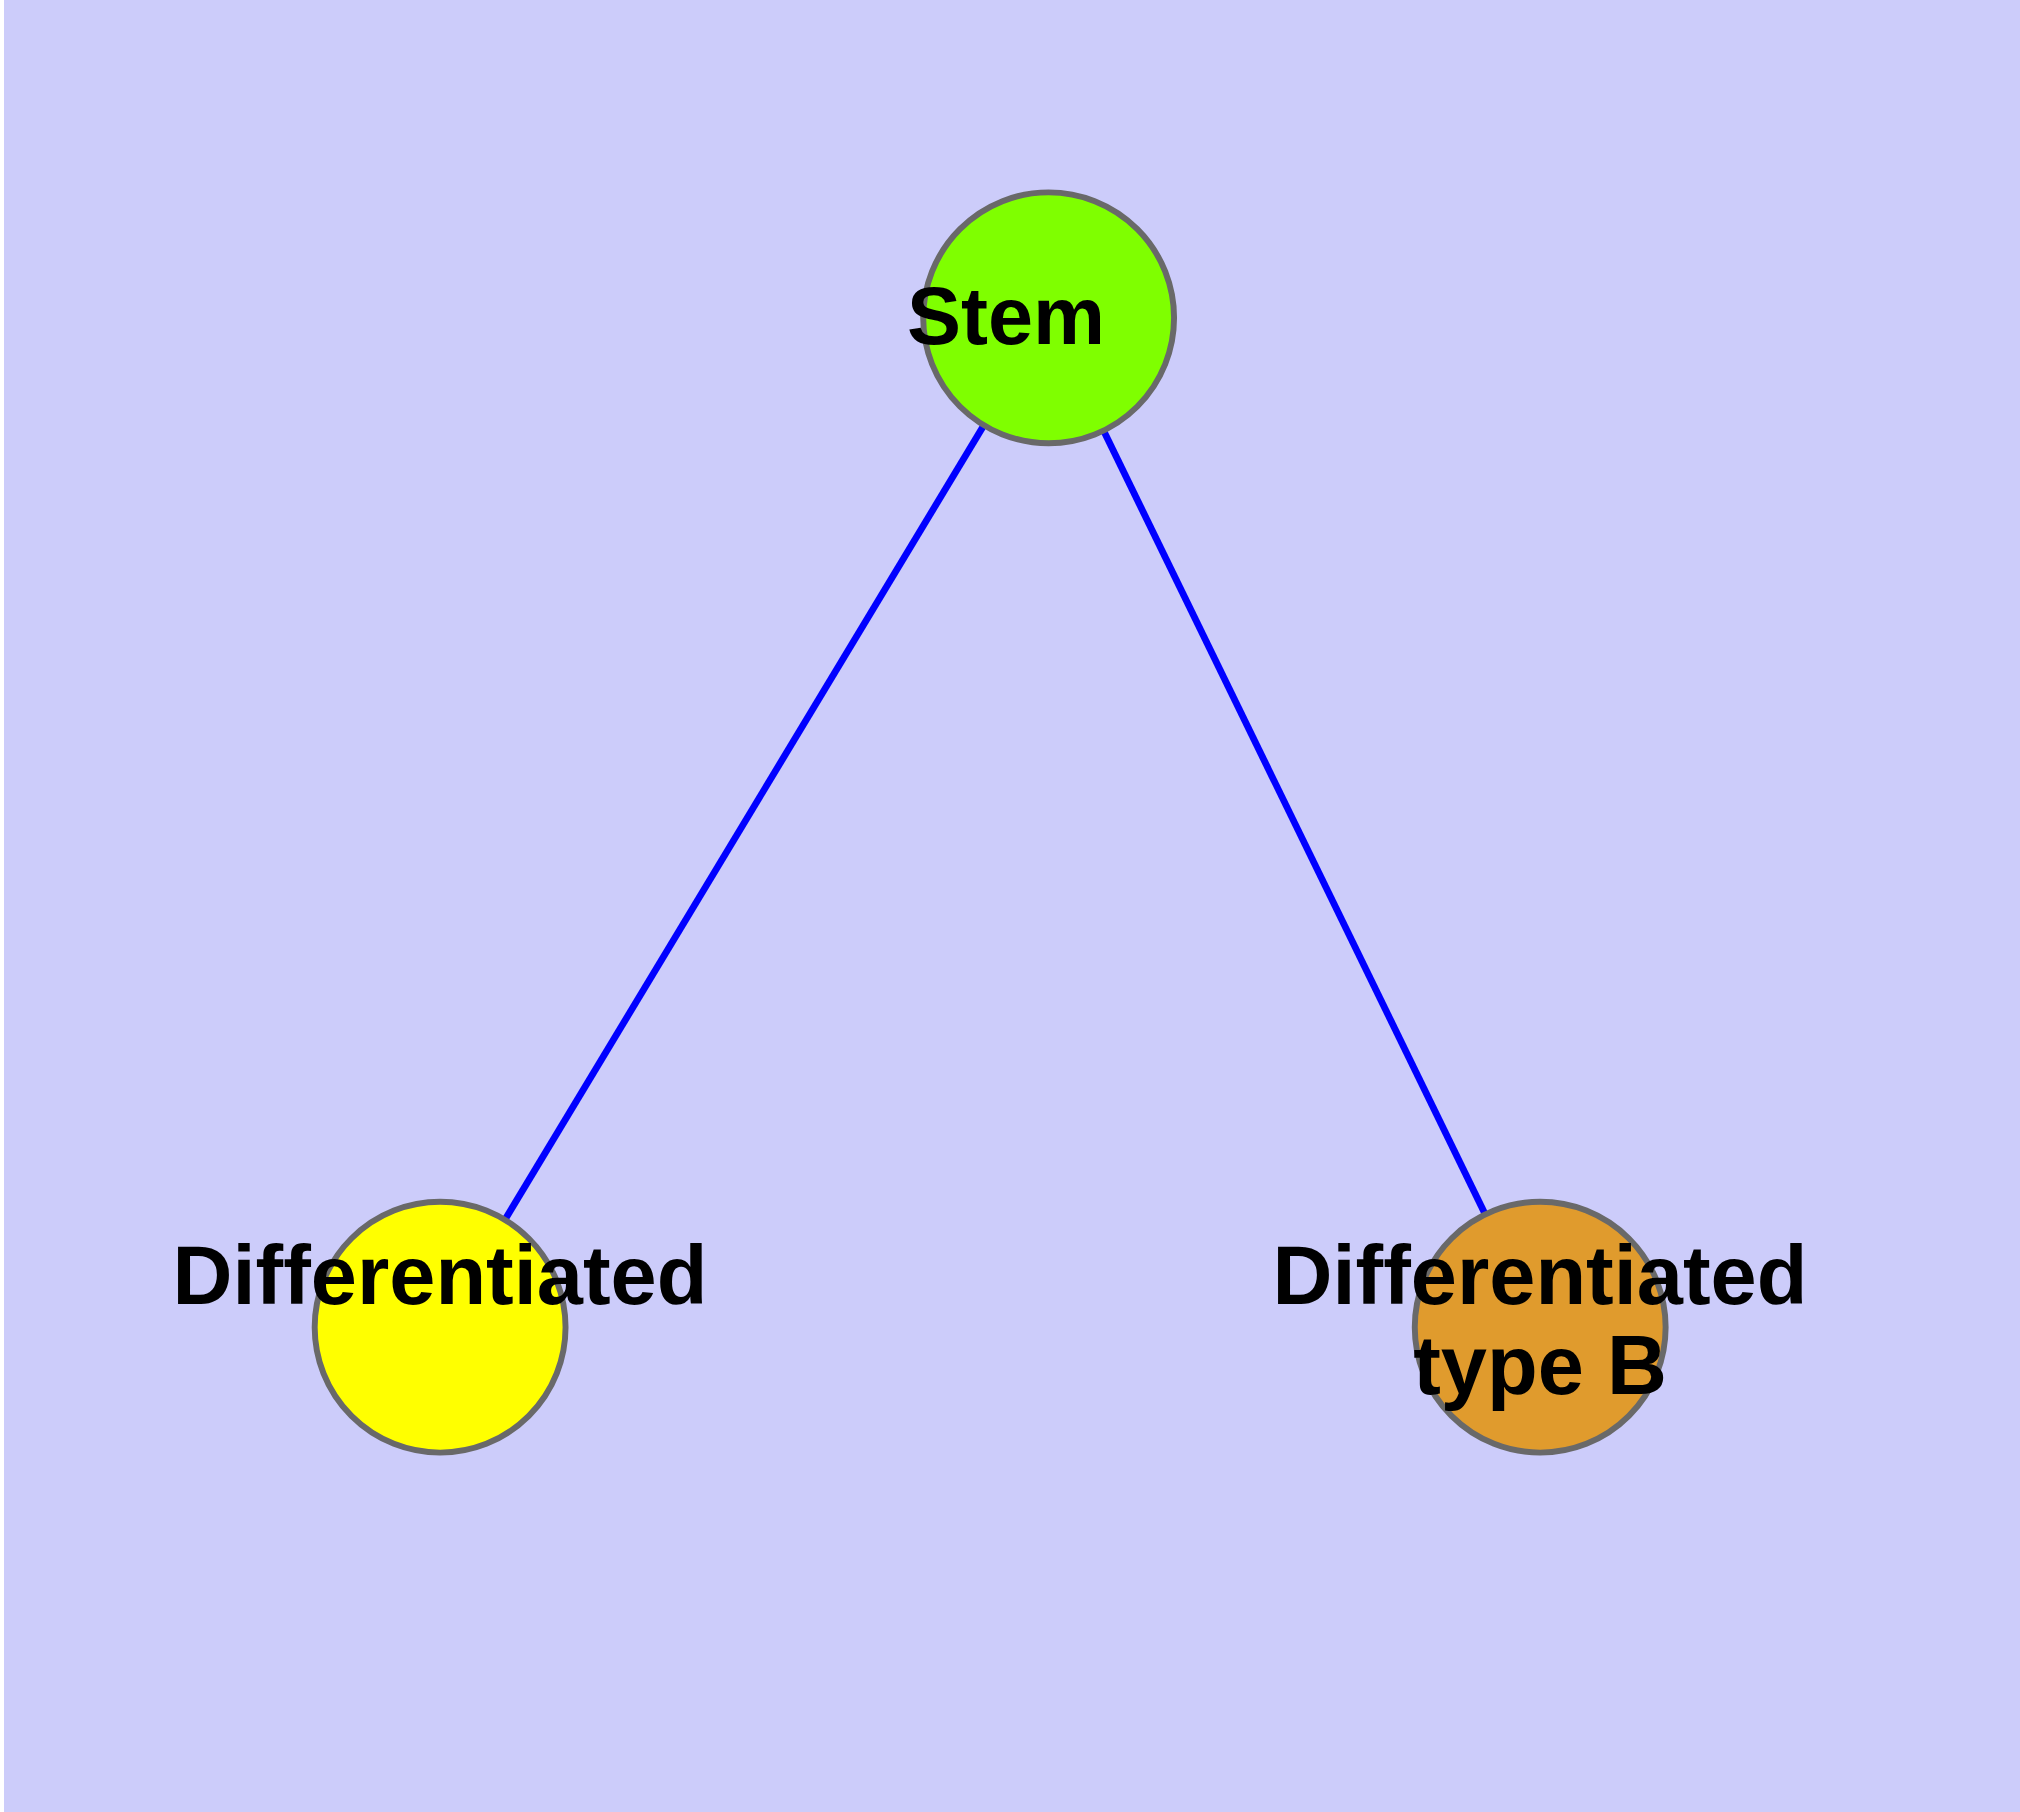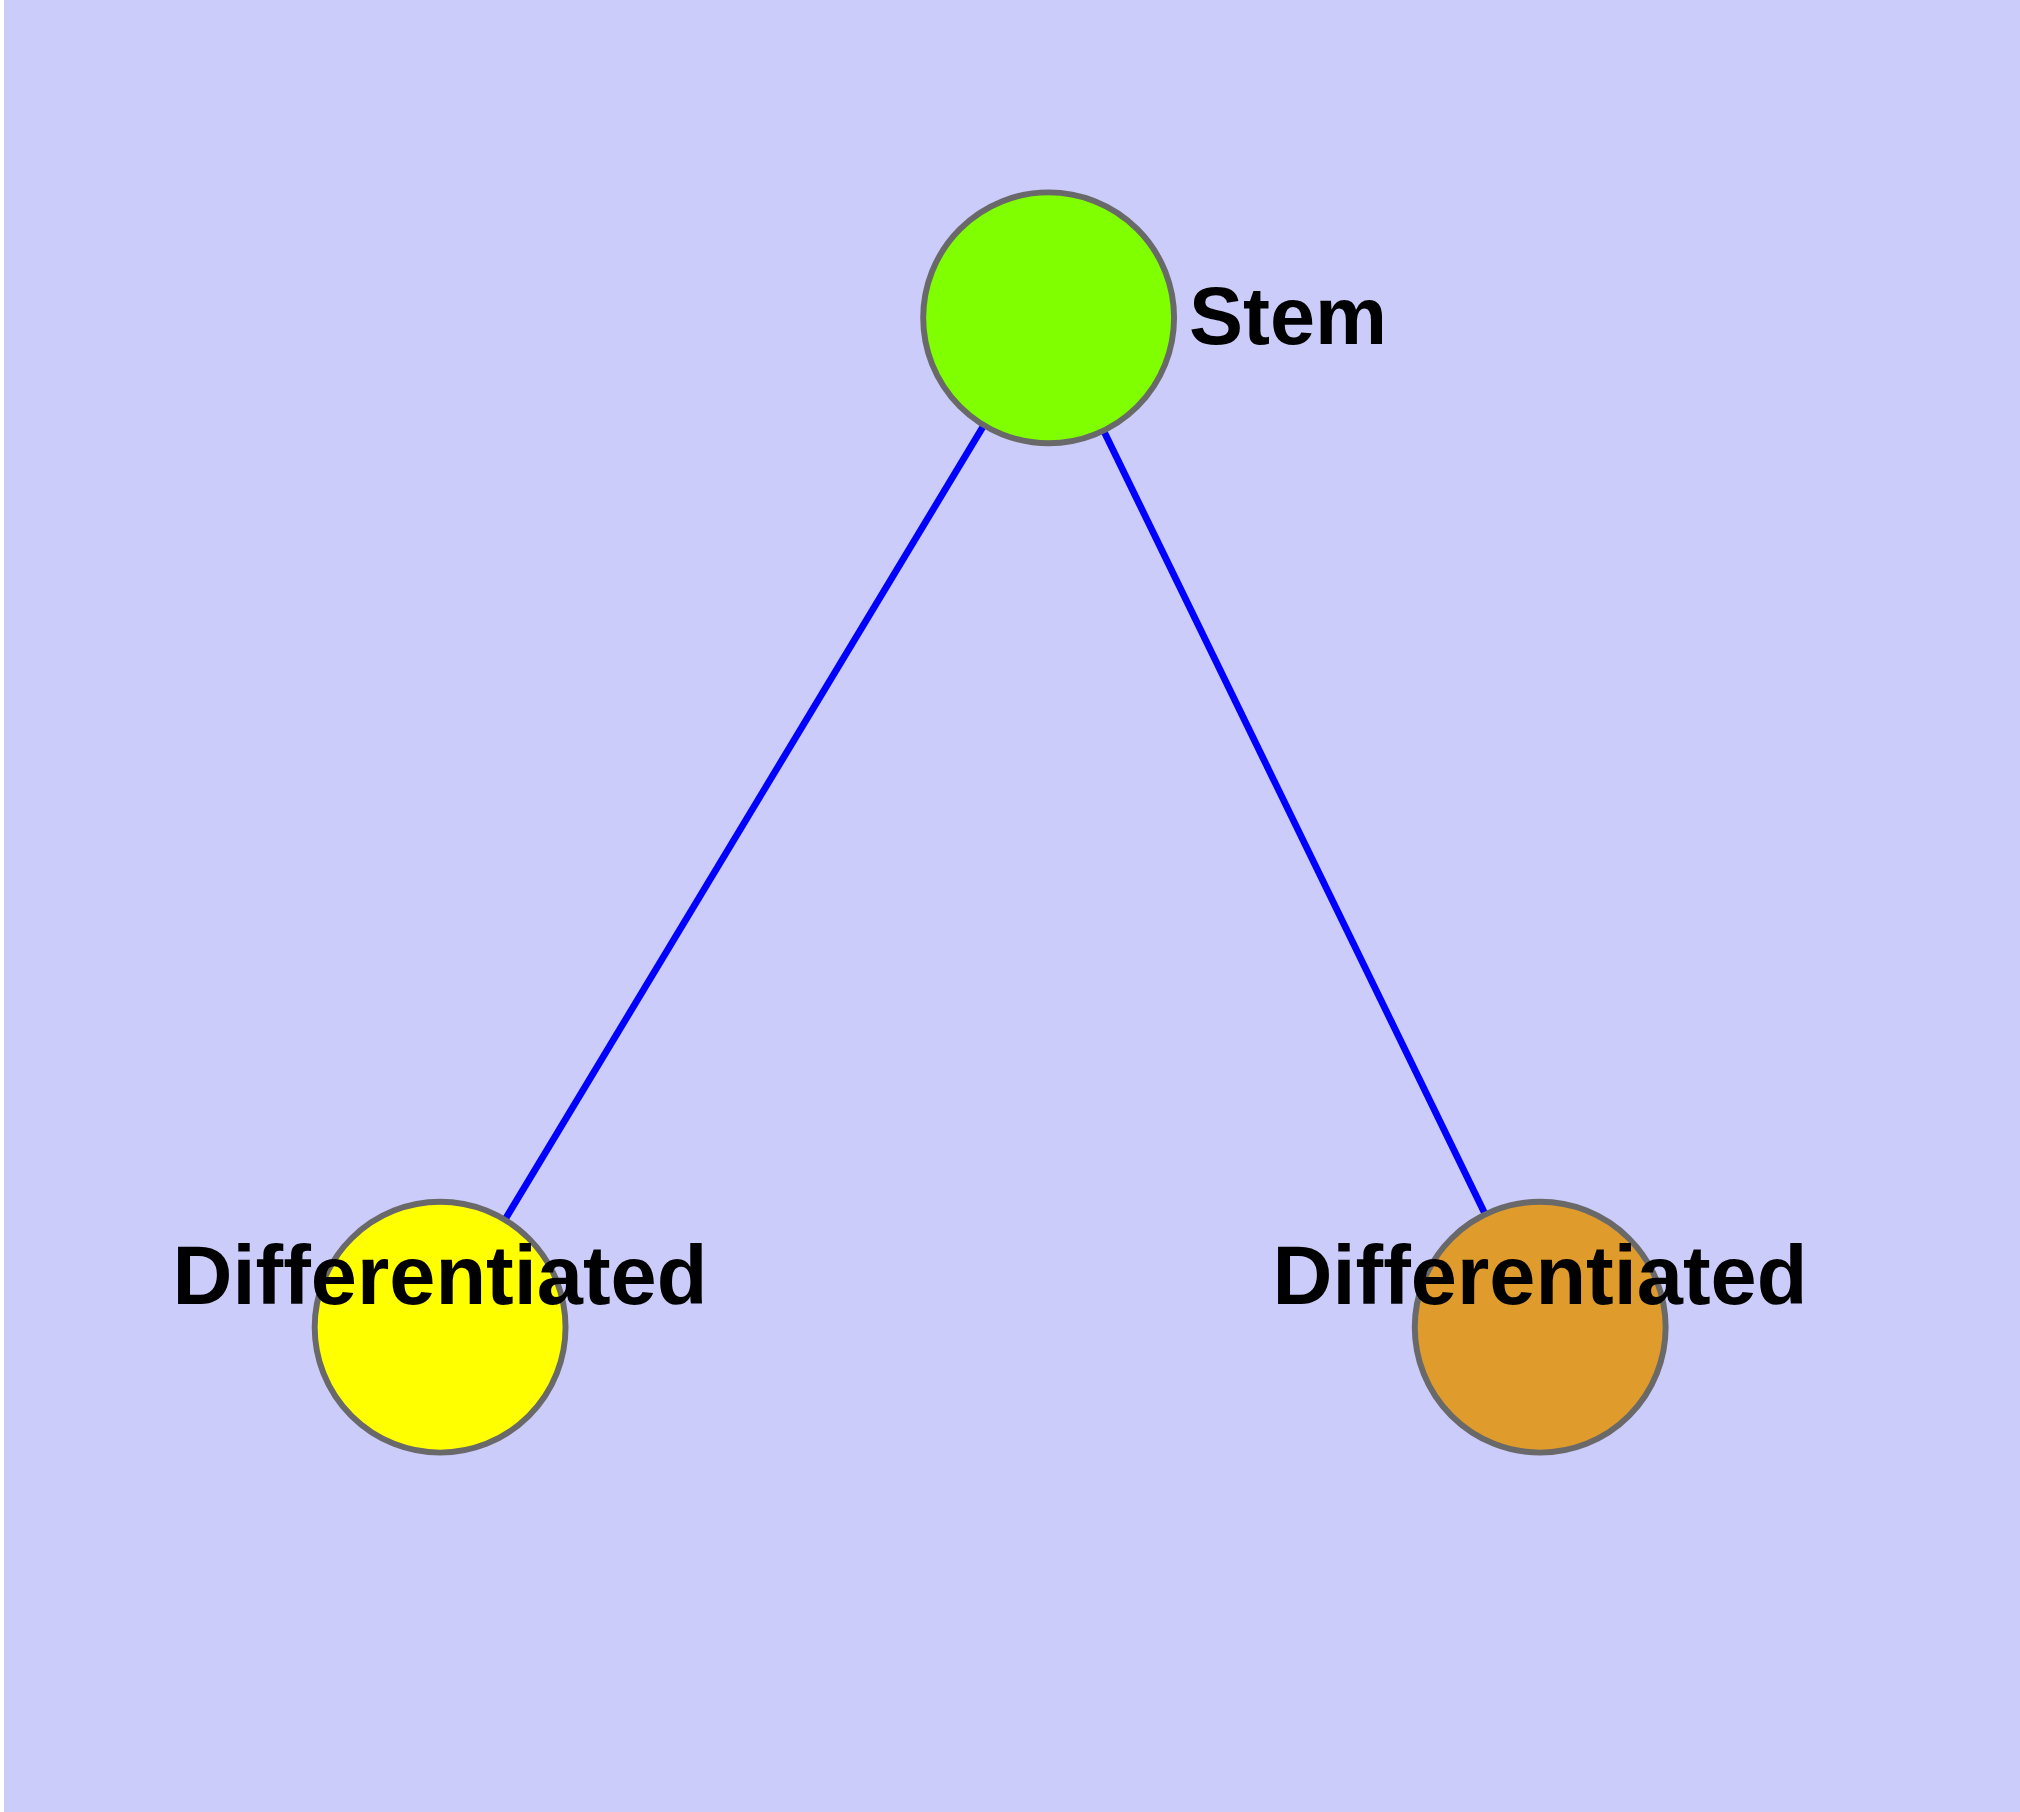--- a/index.html
+++ b/index.html
@@ -37,24 +37,23 @@
     font-family: "Liberation Sans", sans-serif;
     font-weight: bold;
     color: #000000;
     white-space: nowrap;
     line-height: 1.08;
     pointer-events: none;
     -webkit-font-smoothing: antialiased;
   }
   .label-stem {
     font-size: 81px;
-    left: 709px;
+    left: 667px;
     top: 273px;
     width: 678px;
-    text-align: right;
   }
   .label-typea {
     font-size: 83px;
     left: 101px;
     top: 1231px;
     width: 678px;
   }
   .label-typeb {
     font-size: 83px;
     left: 1201px;
@@ -84,16 +83,17 @@
   <div class="node-label label-stem">
     <div>Stem</div>
   </div>
 
   <div class="node-label label-typea">
     <div>Differentiated</div>
   </div>
 
   <div class="node-label label-typeb">
     <div>Differentiated</div>
+    <div>type B</div>
   </div>
 
 </div>
 
 
 </body></html>

